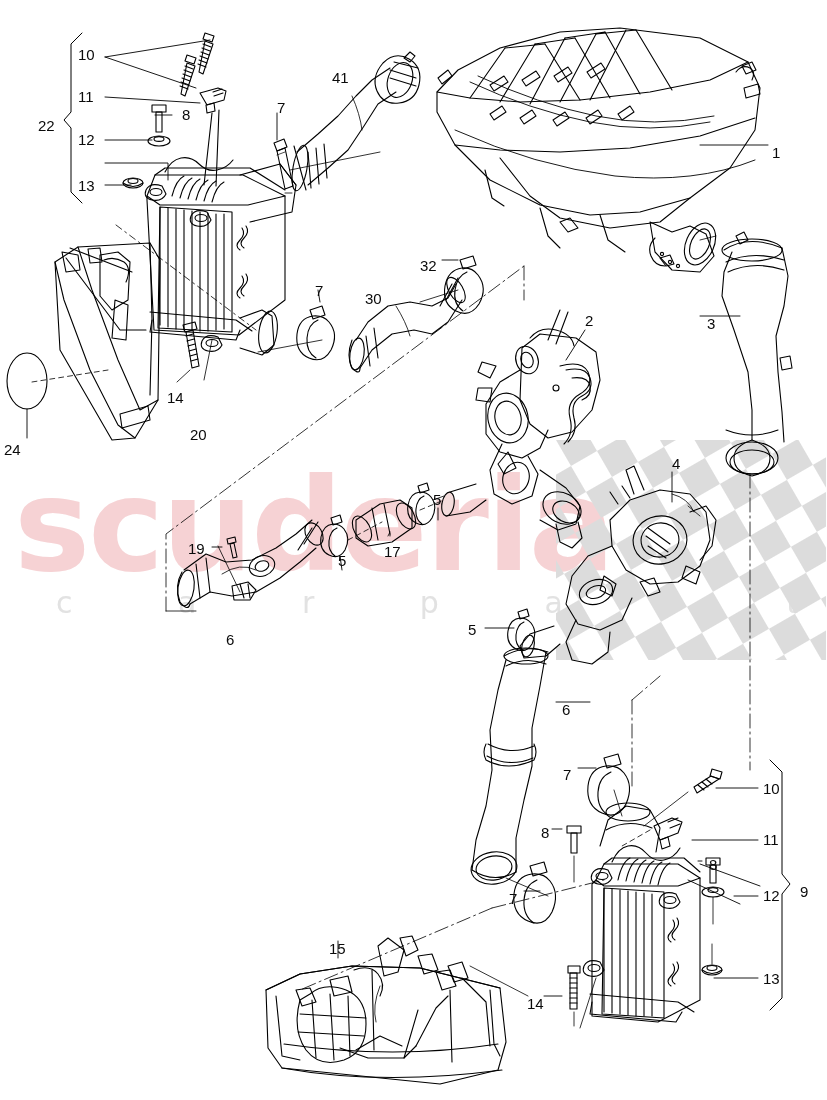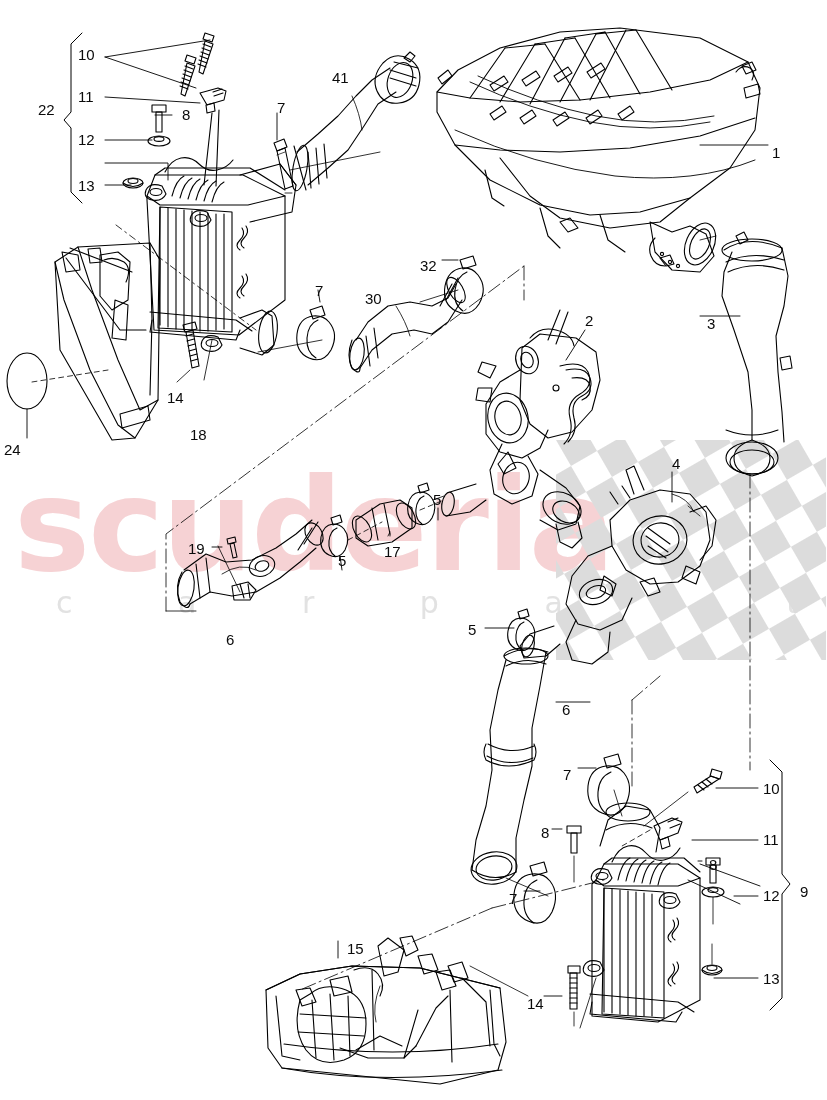--- a/index.html
+++ b/index.html
@@ -590,48 +590,48 @@
         </g>
 
       </g>
     </svg>
   </div>
 
   <div id="label-layer">
     <div class="callout" style="left:78px;  top:47px;">10</div>
     <div class="callout" style="left:78px;  top:89px;">11</div>
     <div class="callout" style="left:182px; top:107px;">8</div>
-    <div class="callout" style="left:38px;  top:102px;">22</div>
+    <div class="callout" style="left:38px;  top:118px;">22</div>
     <div class="callout" style="left:78px;  top:132px;">12</div>
     <div class="callout" style="left:78px;  top:178px;">13</div>
     <div class="callout" style="left:332px; top:70px;">41</div>
     <div class="callout" style="left:277px; top:100px;">7</div>
     <div class="callout" style="left:772px; top:145px;">1</div>
     <div class="callout" style="left:420px; top:258px;">32</div>
     <div class="callout" style="left:315px; top:283px;">7</div>
     <div class="callout" style="left:365px; top:291px;">30</div>
     <div class="callout" style="left:585px; top:313px;">2</div>
     <div class="callout" style="left:707px; top:316px;">3</div>
     <div class="callout" style="left:4px;  top:442px;">24</div>
     <div class="callout" style="left:167px; top:390px;">14</div>
-    <div class="callout" style="left:190px; top:427px;">18</div>
+    <div class="callout" style="left:190px; top:427px;">20</div>
     <div class="callout" style="left:672px; top:456px;">4</div>
     <div class="callout" style="left:188px; top:541px;">19</div>
     <div class="callout" style="left:433px; top:492px;">5</div>
     <div class="callout" style="left:338px; top:553px;">5</div>
     <div class="callout" style="left:384px; top:544px;">17</div>
     <div class="callout" style="left:226px; top:632px;">6</div>
     <div class="callout" style="left:468px; top:622px;">5</div>
     <div class="callout" style="left:562px; top:702px;">6</div>
     <div class="callout" style="left:563px; top:767px;">7</div>
     <div class="callout" style="left:763px; top:781px;">10</div>
     <div class="callout" style="left:541px; top:825px;">8</div>
     <div class="callout" style="left:763px; top:832px;">11</div>
     <div class="callout" style="left:709px; top:857px;">8</div>
     <div class="callout" style="left:509px; top:891px;">7</div>
     <div class="callout" style="left:763px; top:888px;">12</div>
     <div class="callout" style="left:800px; top:884px;">9</div>
-    <div class="callout" style="left:347px; top:941px;text-align:right;">15</div>
+    <div class="callout" style="left:329px; top:941px;text-align:right;">15</div>
     <div class="callout" style="left:763px; top:971px;">13</div>
     <div class="callout" style="left:527px; top:996px;">14</div>
   </div>
 
 </div>
 
 </body></html>

